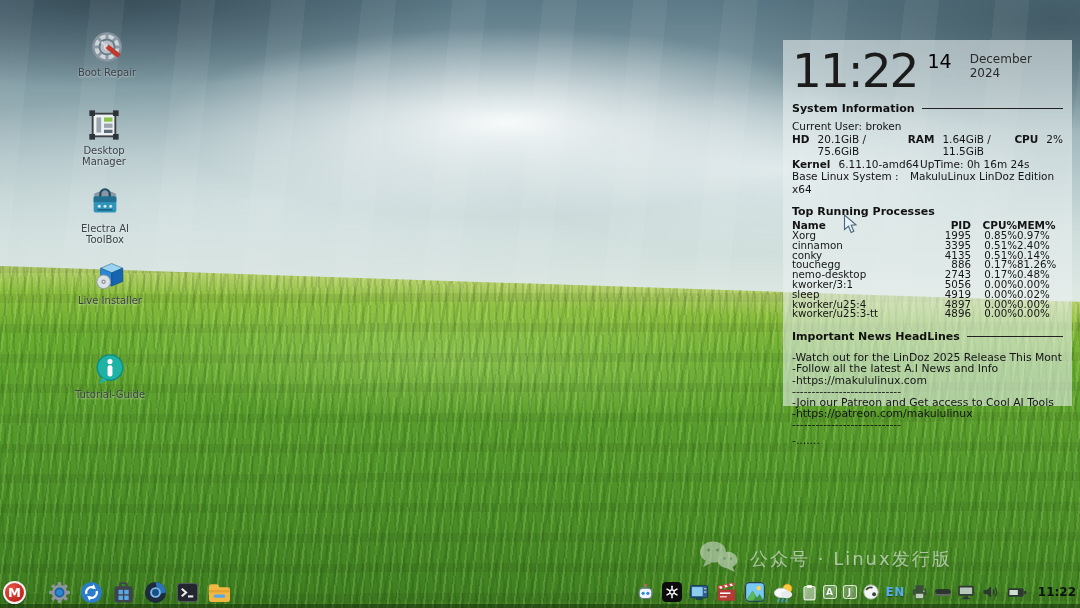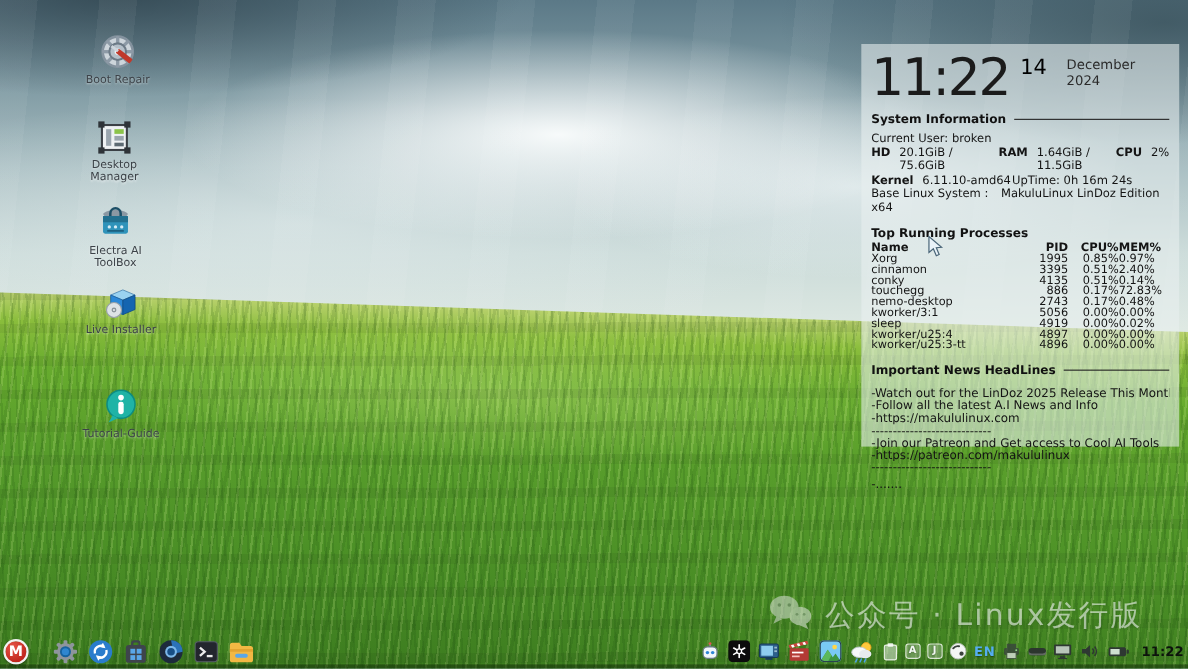--- a/index.html
+++ b/index.html
@@ -111,21 +111,21 @@
     background:rgba(225,235,225,.28); color:#f2f7f2; font-size:9px; font-weight:bold;
     display:flex; align-items:center; justify-content:center; cursor:pointer;
     text-shadow:0 0 2px rgba(0,0,0,.4);
   }
   .kb-layout { color:#55aef0; font-weight:bold; font-size:12px; letter-spacing:.5px; cursor:pointer; text-shadow:0 1px 1px rgba(0,0,0,.35); }
   .tray-clock { color:#0c120c; font-weight:bold; font-size:12px; margin-left:4px; cursor:pointer; }
   .touchpad-ind { width:16px; height:7px; border-radius:3px; background:#2c362e; box-shadow:inset 0 -2px 0 rgba(255,255,255,.25); cursor:pointer; }
 
   
   .watermark { position:absolute; left:698px; top:540px; display:flex; align-items:center; gap:10px; z-index:4; }
-  .watermark .wtext { font-size:27px; color:rgba(238,243,238,.62); letter-spacing:2px; text-shadow:0 1px 2px rgba(40,70,30,.25);text-align:right; }
+  .watermark .wtext { font-size:18px; color:rgba(238,243,238,.62); letter-spacing:2px; text-shadow:0 1px 2px rgba(40,70,30,.25);text-align:right; }
 
   
   .cursor { position:absolute; left:843px; top:214px; z-index:9; }
 </style>
 </head>
 <body>
 
 <div class="screen">
 
   <div class="sky"></div>
@@ -281,21 +281,21 @@
         <div class="prow">
             <span class="pname">conky</span>
             <span class="ppid">4135</span>
             <span class="pcpu">0.51%</span>
             <span class="pmem">0.14%</span>
           </div>
         <div class="prow">
             <span class="pname">touchegg</span>
             <span class="ppid">886</span>
             <span class="pcpu">0.17%</span>
-            <span class="pmem">72.83%</span>
+            <span class="pmem">81.26%</span>
           </div>
         <div class="prow">
             <span class="pname">nemo-desktop</span>
             <span class="ppid">2743</span>
             <span class="pcpu">0.17%</span>
             <span class="pmem">0.48%</span>
           </div>
         <div class="prow">
             <span class="pname">kworker/3:1</span>
             <span class="ppid">5056</span>

